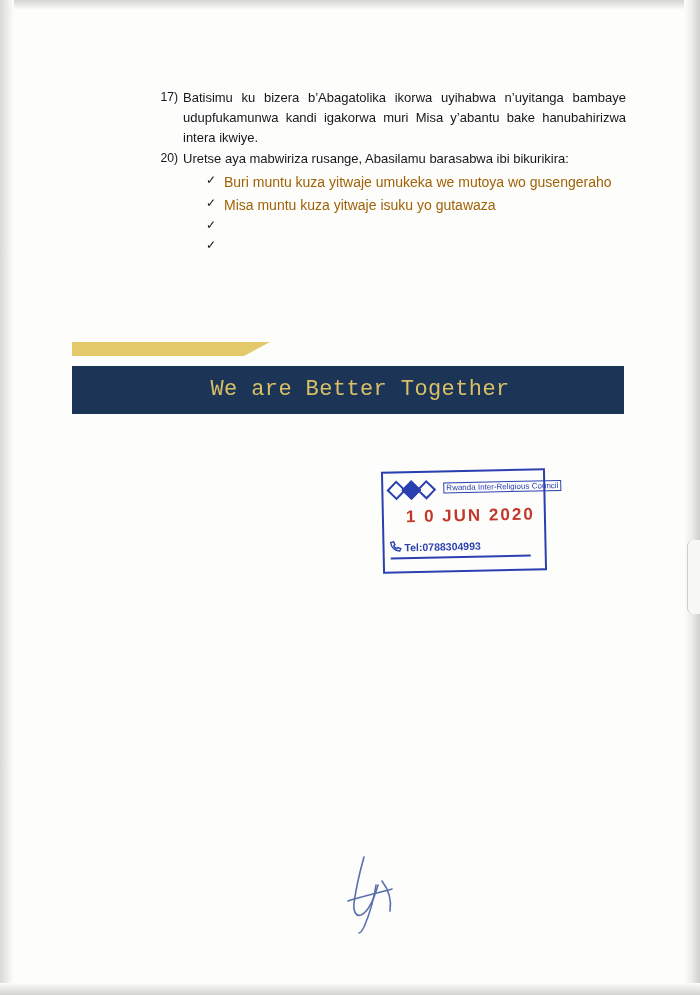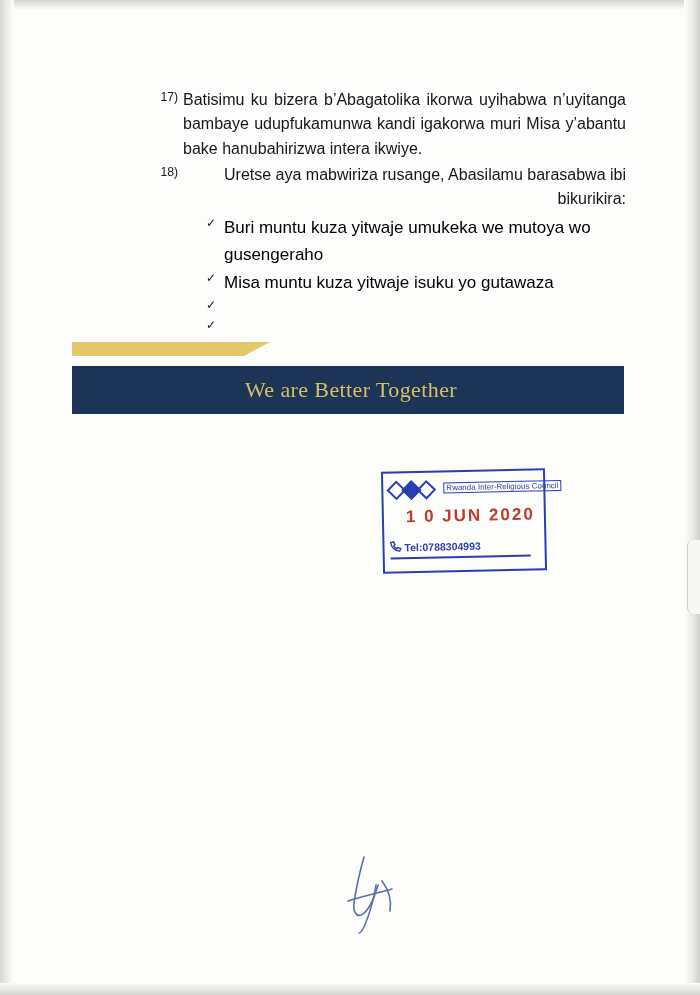--- a/index.html
+++ b/index.html
@@ -74,48 +74,48 @@
     flex: 0 0 auto;
     width: 30px;
     text-align: right;
     padding-right: 5px;
     font-size: 12.2px;
     color: #15171a;
     line-height: 1.52;
   }
   .num-text {
     flex: 1 1 auto;
-    font-size: 16px;
+    font-size: 13px;
     color: #15171a;
     line-height: 1.52;
     text-align: justify;
   }
-  .num-text.nojustify { text-align: right; }
+  .num-text.nojustify { text-align: left; }
 
   .check-list {
     margin: 1px 0 0 0;
     padding: 0;
     list-style: none;
   }
   .check-item {
     display: flex;
     align-items: flex-start;
     padding-left: 58px;
     line-height: 1.62;
   }
   .check-mark {
     flex: 0 0 auto;
     width: 18px;
     font-size: 12px;
     color: #15171a;
   }
   .check-text {
     flex: 1 1 auto;
-    font-size: 17px;
-    color: #000000;
+    font-size: 14px;
+    color: #a16207;
   }
 
   
   .banner-wrap {
     position: absolute;
     left: 72px;
     top: 342px;
     width: 556px;
     height: 72px;
   }
@@ -139,28 +139,28 @@
   .banner-bar {
     position: absolute;
     left: 0;
     top: 24px;
     width: 552px;
     height: 48px;
     background: #1c3557;
   }
   .banner-text {
     position: absolute;
-    left: 3px;
+    left: 12px;
     top: 24px;
     width: 552px;
     height: 60px;
     line-height: 48px;
     text-align: center;
     color: #d9bf66;
-    font-family: Liberation Serif, serif;
+    font-family: Liberation Mono, monospace;
     font-size: 22px;
     letter-spacing: 0.4px;
   }
 
   
   .stamp {
     position: absolute;
     left: 382px;
     top: 470px;
     width: 160px;
@@ -262,21 +262,21 @@
 
   <div class="content">
 
     <div class="num-item">
       <div class="num-label">17)</div>
       <div class="num-text">Batisimu ku bizera b’Abagatolika ikorwa uyihabwa n’uyitanga bambaye udupfukamunwa kandi igakorwa muri Misa y’abantu bake hanubahirizwa intera ikwiye.</div>
     </div>
 
 
     <div class="num-item">
-      <div class="num-label">18)</div>
+      <div class="num-label">20)</div>
       <div class="num-text nojustify">Uretse aya mabwiriza rusange, Abasilamu barasabwa ibi bikurikira:</div>
     </div>
 
     <ul class="check-list">
       <li class="check-item">
         <span class="check-mark">✓</span>
         <span class="check-text">Buri muntu kuza yitwaje umukeka we mutoya wo gusengeraho</span>
       </li>
       <li class="check-item">
         <span class="check-mark">✓</span>

